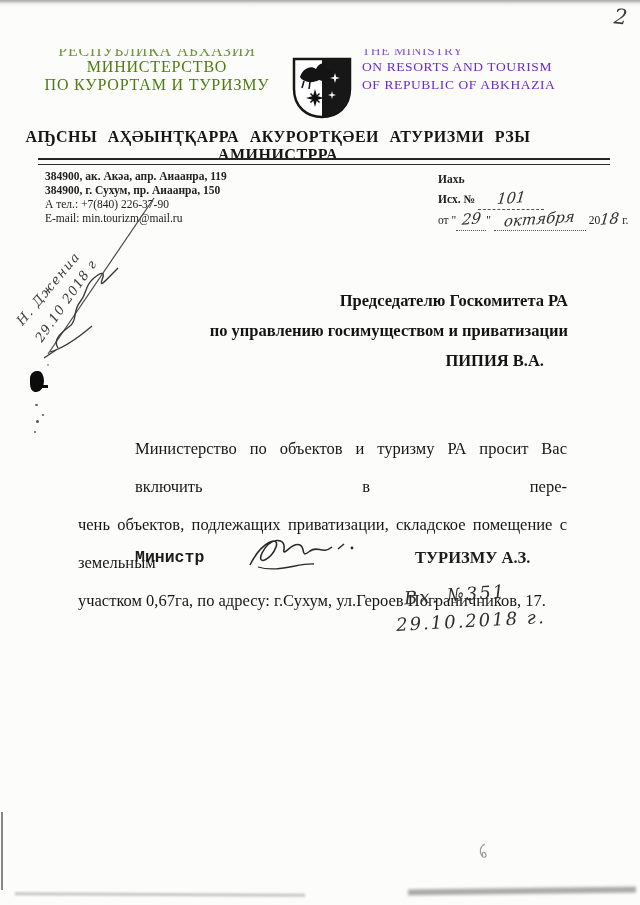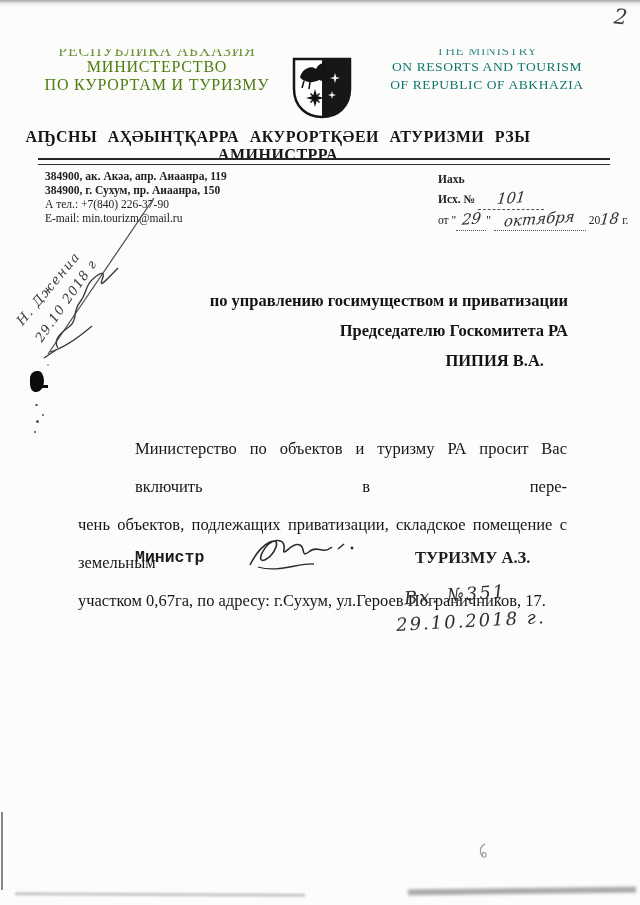--- a/index.html
+++ b/index.html
@@ -19,22 +19,22 @@
     background:rgba(40,40,40,.55);filter:blur(.4px);}
   .speck{position:absolute;background:#555;border-radius:50%;}
 
   
   .hw{font-family:"DejaVu Serif",serif;font-style:italic;color:#2f2f2f;}
   .page-num{position:absolute;top:5px;right:13px;font-size:21px;transform:rotate(6deg);color:#3d3d3d;}
 
   
   .hdr-left{position:absolute;left:38px;top:49px;width:238px;text-align:center;
     font-size:16px;line-height:18px;letter-spacing:.8px;color:#4d7c0f;}
-  .hdr-right{position:absolute;left:362px;top:49px;width:250px;text-align:center;
-    font-size:13.5px;line-height:18px;letter-spacing:.6px;color:#0f766e;}
+  .hdr-right{position:absolute;left:362px;top:49px;width:250px;
+    font-size:13.5px;line-height:18px;letter-spacing:.6px;color:#6d28d9;}
   .clip{height:9px;overflow:hidden;}
   .clip>span{display:block;margin-top:-7px;opacity:.8;}
   .emblem{position:absolute;left:288px;top:55px;}
   .abkhaz-line{position:absolute;left:0;top:128px;width:556px;text-align:center;
     font-weight:bold;font-size:16px;letter-spacing:.5px;word-spacing:6px;color:#161616;}
   .rule{position:absolute;left:38px;top:158px;width:572px;height:4px;
     border-top:2.5px solid #262626;border-bottom:1.5px solid #2e2e2e;}
 
   
   .contact{position:absolute;left:45px;top:169px;font-size:11.5px;line-height:14px;color:#222;}
@@ -154,22 +154,22 @@
   <div class="res-text-1 hw">Н. Джениа</div>
   <div class="res-text-2 hw">29.10 2018 г</div>
   <svg class="res-svg" width="175" height="215" viewBox="0 0 175 215">
     <line x1="48" y1="164" x2="154" y2="8" stroke="#4a4a4a" stroke-width="1.2"></line>
     <path d="M58,158 C52,150 62,142 70,136 C78,130 72,122 80,112 C88,102 84,96 94,88 C100,83 106,80 102,90 C98,100 110,86 118,78" fill="none" stroke="#3a3a3a" stroke-width="1.4"></path>
     <path d="M50,162 C64,158 78,148 92,136" fill="none" stroke="#3a3a3a" stroke-width="1.3"></path>
     <path d="M44,168 L56,160" fill="none" stroke="#3a3a3a" stroke-width="1.3"></path>
   </svg>
 
   <div class="recipient">
+    <div>Председателю Госкомитета РА</div>
     <div>по управлению госимуществом и приватизации</div>
-    <div>Председателю Госкомитета РА</div>
     <div class="pad">ПИПИЯ В.А.</div>
   </div>
 
   <div class="blot"></div>
 
   <div class="body-text">
     <div class="j indent">Министерство по объектов и туризму РА  просит Вас включить  в пере-</div>
     <div class="j">чень объектов, подлежащих приватизации, складское помещение с земельным</div>
     <div>участком 0,67га, по адресу: г.Сухум, ул.Героев Пограничников, 17.</div>
   </div>

